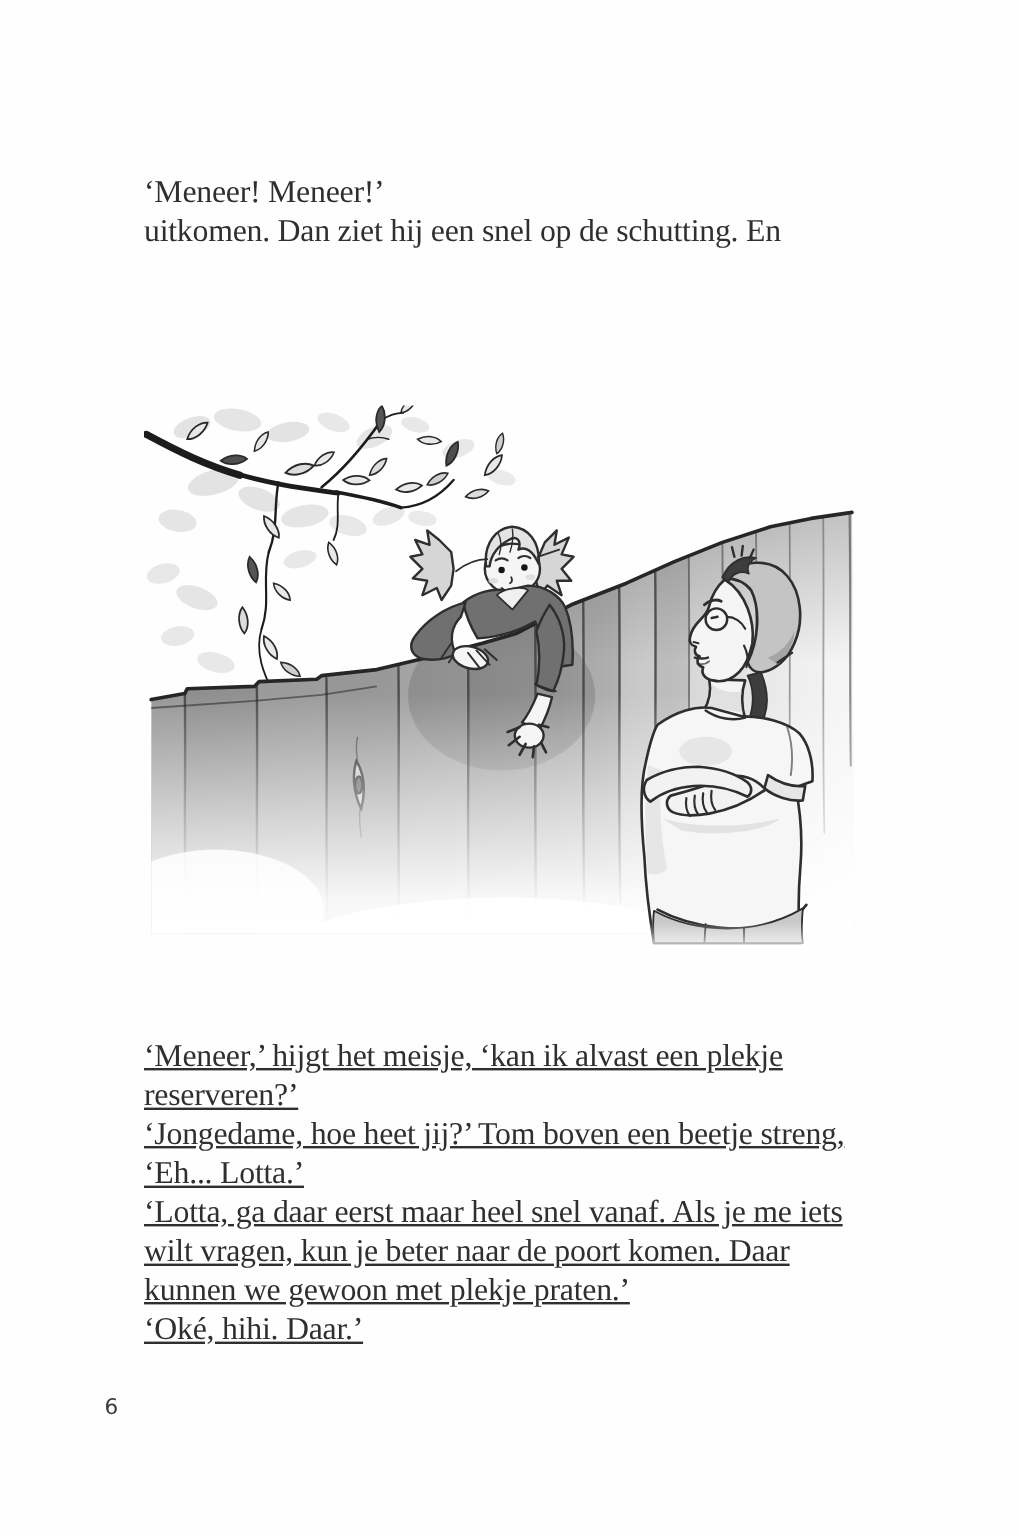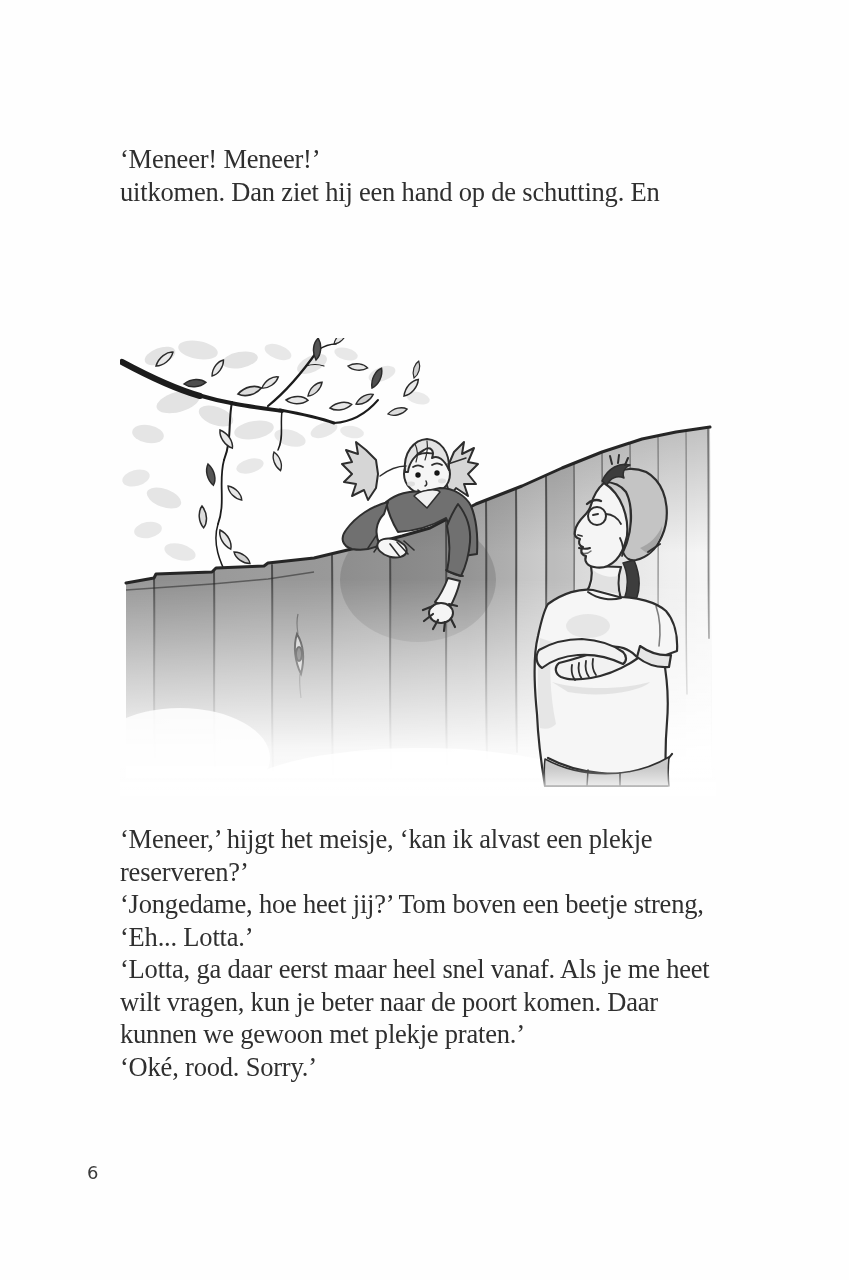--- a/index.html
+++ b/index.html
@@ -8,39 +8,39 @@
     background:#fefefe;
     font-family:"Liberation Serif", serif;
   }
   .page{position:absolute;inset:0;}
   .para{
     position:absolute;left:120px;
     font-size:26.5px;line-height:32.5px;letter-spacing:-0.2px;
     color:#2f2f2f;white-space:nowrap;
   }
   .para-top{top:143px;}
-  .para-bottom{top:823px;}
+  .para-bottom{top:863px;text-decoration:underline;}
   .line{white-space:nowrap;}
   .folio{
     position:absolute;left:87px;top:1162px;
     font-family:"DejaVu Sans", sans-serif;
     font-size:18px;color:#3a3a3a;
   }
   .illustration{
     position:absolute;left:120px;top:338px;width:596px;height:458px;
   }
 </style>
 </head>
 <body>
 
 <div class="page">
 
   <div class="para para-top">
     <div class="line">‘Meneer! Meneer!’</div>
-    <div class="line">uitkomen. Dan ziet hij een hand op de schutting. En</div>
+    <div class="line">uitkomen. Dan ziet hij een snel op de schutting. En</div>
   </div>
 
   <svg class="illustration" viewBox="0 0 596 458" role="img">
     <defs>
       <path id="leaf" d="M0 0 C5 -8 14 -11 20 -9 C16 -2 7 2 0 0 Z"></path>
       <clipPath id="fenceClip">
         <path d="M 6 245 L 34 240 L 36 236 L 92 234 L 96 230 L 144 228 L 148 225 L 194 220 L 240 209 L 282 198 L 310 190 L 356 166 L 402 148 L 442 130 L 482 114 L 522 101 L 556 94 L 590 89 L 592 440 L 6 440 Z"></path>
       </clipPath>
       <linearGradient id="fenceGrad" x1="0" y1="0" x2="1" y2="0">
         <stop offset="0" stop-color="#9d9d9d"></stop>
@@ -269,20 +269,20 @@
     </g>
 
     <rect x="0" y="430" width="596" height="28" fill="url(#bottomFade)"></rect>
   </svg>
 
   <div class="para para-bottom">
     <div class="line">‘Meneer,’ hijgt het meisje, ‘kan ik alvast een plekje</div>
     <div class="line">reserveren?’</div>
     <div class="line">‘Jongedame, hoe heet jij?’ Tom boven een beetje streng,</div>
     <div class="line">‘Eh... Lotta.’</div>
-    <div class="line">‘Lotta, ga daar eerst maar heel snel vanaf. Als je me heet</div>
+    <div class="line">‘Lotta, ga daar eerst maar heel snel vanaf. Als je me iets</div>
     <div class="line">wilt vragen, kun je beter naar de poort komen. Daar</div>
     <div class="line">kunnen we gewoon met plekje praten.’</div>
-    <div class="line">‘Oké, rood. Sorry.’</div>
+    <div class="line">‘Oké, hihi. Daar.’</div>
   </div>
 
   <div class="folio">6</div>
 </div>
 
 </body></html>

